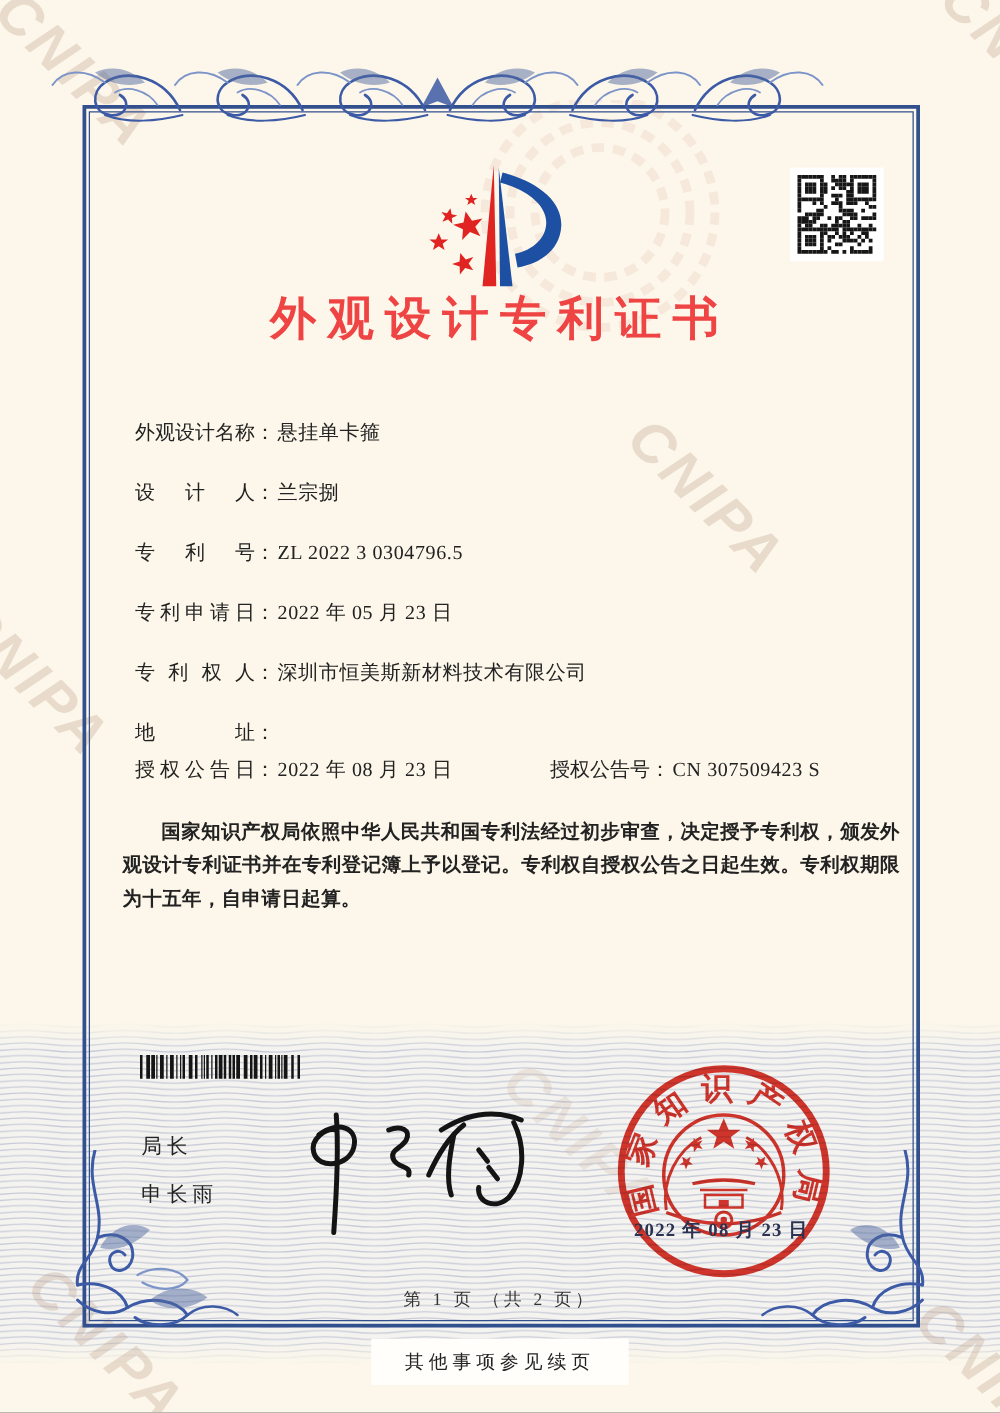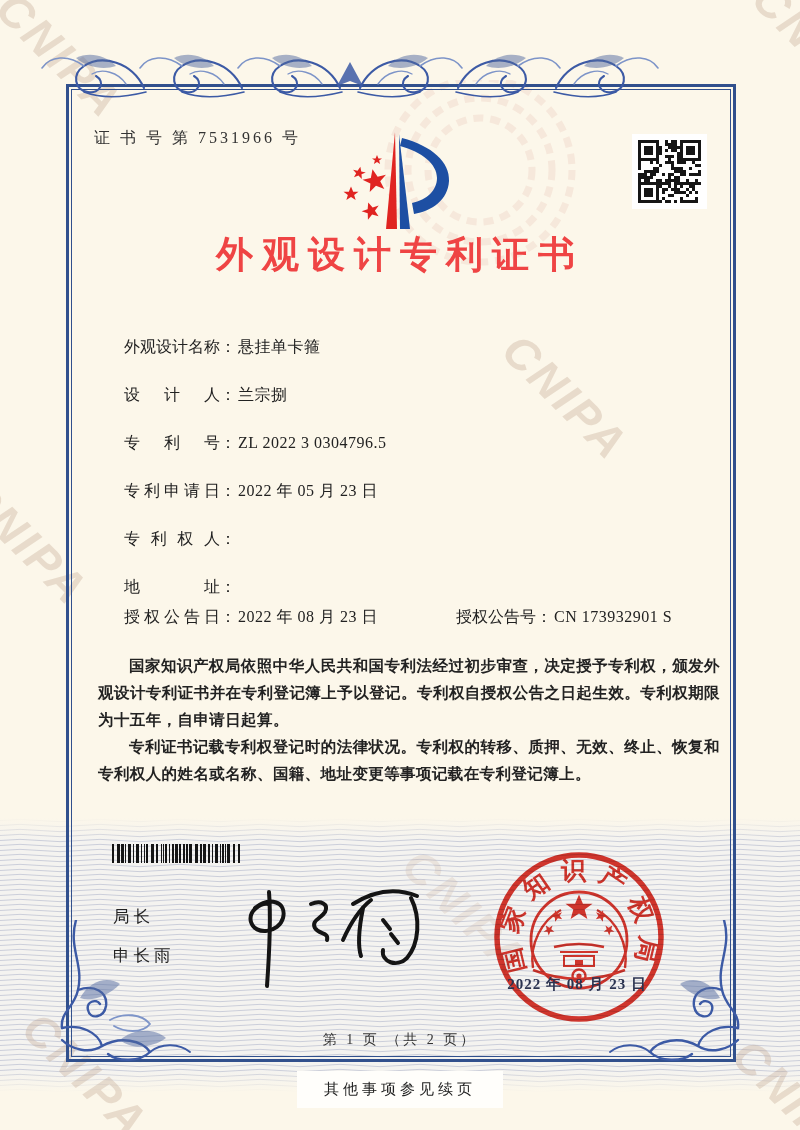--- a/index.html
+++ b/index.html
@@ -18,21 +18,21 @@
   .orn{position:absolute;z-index:4;}
   
   .cert-no{position:absolute;left:94px;top:128px;font-size:16px;letter-spacing:3px;color:#333;z-index:5;}
   #logo{position:absolute;left:336px;top:124px;z-index:5;}
   .qr-box{position:absolute;left:632px;top:134px;background:#fff;padding:6px;z-index:5;}
   .qr-grid{display:grid;grid-template-columns:repeat(21,3px);grid-auto-rows:3px;}
   .qc{width:3px;height:3px;} .qc.on{background:#161616;}
   .title{position:absolute;left:0;right:0;top:230px;text-align:center;font-size:37px;font-weight:700;
          letter-spacing:9px;color:#ef4444;z-index:5;}
   .fields{position:absolute;left:108px;top:336px;width:612px;font-size:16px;z-index:5;}
-  .f-row{display:flex;margin-bottom:26px;line-height:22px;margin-left:16px;}
+  .f-row{display:flex;margin-bottom:26px;line-height:22px;}
   .f-label{width:96px;text-align:justify;text-align-last:justify;flex:none;}
   .f-colon{width:18px;flex:none;}
   .f-value{letter-spacing:.5px;}
   .f-value.addr{width:472px;line-height:24px;}
   .f-row.addr-row{margin-bottom:8px;}
   .f-label.sub{width:80px;}
   .gap2{width:70px;flex:none;}
   .body-text{position:absolute;left:98px;top:652px;width:622px;font-size:15.5px;line-height:27px;
              text-align:justify;z-index:5;}
   .body-text p{margin:0;text-indent:2em;letter-spacing:.4px;font-weight:bold;}
@@ -132,21 +132,20 @@
     <g fill="none" stroke="#3c5aa5" stroke-width="2.4" stroke-linecap="round">
       <path d="M26,0 C18,28 34,44 28,70 C24,88 10,92 12,108"></path>
       <path d="M28,70 C44,64 58,72 56,86 C54,98 40,100 38,90 C36,82 46,78 50,84"></path>
       <path d="M12,108 C30,104 48,112 52,126 C40,134 22,130 12,120"></path>
       <path d="M52,126 C70,116 92,120 100,132 C90,142 68,142 58,134"></path>
       <path d="M100,132 C112,122 130,124 140,132" stroke-width="2"></path>
     </g>
     <path d="M30,78 C40,60 58,56 70,64 C58,76 42,82 30,78 Z" fill="#51699f" opacity=".5"></path>
   </svg>
 
-  <div class="cert-no">证 书 号 第 7531966 号</div>
 
   <svg id="logo" width="136" height="112" viewBox="0 0 136 112">
     <defs>
       <path id="st" d="M0,-10 L2.9,-3.1 10,-3.1 4.2,1.2 6.2,8.1 0,4 -6.2,8.1 -4.2,1.2 -10,-3.1 -2.9,-3.1 Z"></path>
     </defs>
     <g fill="#e02421">
       <use href="#st" transform="translate(41,36) scale(.5)"></use>
       <use href="#st" transform="translate(23,49) scale(.65) rotate(12)"></use>
       <use href="#st" transform="translate(39,57) scale(1.2) rotate(-12)"></use>
       <use href="#st" transform="translate(15,70) scale(.75)"></use>
@@ -622,39 +621,39 @@
         <span class="f-value">ZL 2022 3 0304796.5</span>
     </div>
     <div class="f-row">
       <span class="f-label">专利申请日</span>
         <span class="f-colon">：</span>
         <span class="f-value">2022 年 05 月 23 日</span>
     </div>
     <div class="f-row">
       <span class="f-label">专利权人</span>
         <span class="f-colon">：</span>
+        <span class="f-value">深圳市恒美斯新材料技术有限公司</span>
     </div>
     <div class="f-row addr-row">
       <span class="f-label">地址</span>
         <span class="f-colon">：</span>
     </div>
     <div class="f-row">
       <span class="f-label">授权公告日</span>
         <span class="f-colon">：</span>
         <span class="f-value" style="width:148px;">2022 年 08 月 23 日</span>
       <span class="gap2"></span>
       <span class="f-label sub">授权公告号</span>
         <span class="f-colon">：</span>
-        <span class="f-value">CN 173932901 S</span>
+        <span class="f-value">CN 307509423 S</span>
     </div>
   </div>
 
   <div class="body-text">
     <p>国家知识产权局依照中华人民共和国专利法经过初步审查，决定授予专利权，颁发外观设计专利证书并在专利登记簿上予以登记。专利权自授权公告之日起生效。专利权期限为十五年，自申请日起算。</p>
-    <p>专利证书记载专利权登记时的法律状况。专利权的转移、质押、无效、终止、恢复和专利权人的姓名或名称、国籍、地址变更等事项记载在专利登记簿上。</p>
   </div>
 
   <div id="barcode">
       <span style="width:2px" class="bb"></span>
       <span style="width:3px" class=""></span>
       <span style="width:3px" class="bb"></span>
       <span style="width:1px" class=""></span>
       <span style="width:3px" class="bb"></span>
       <span style="width:1px" class=""></span>
       <span style="width:1px" class="bb"></span>

